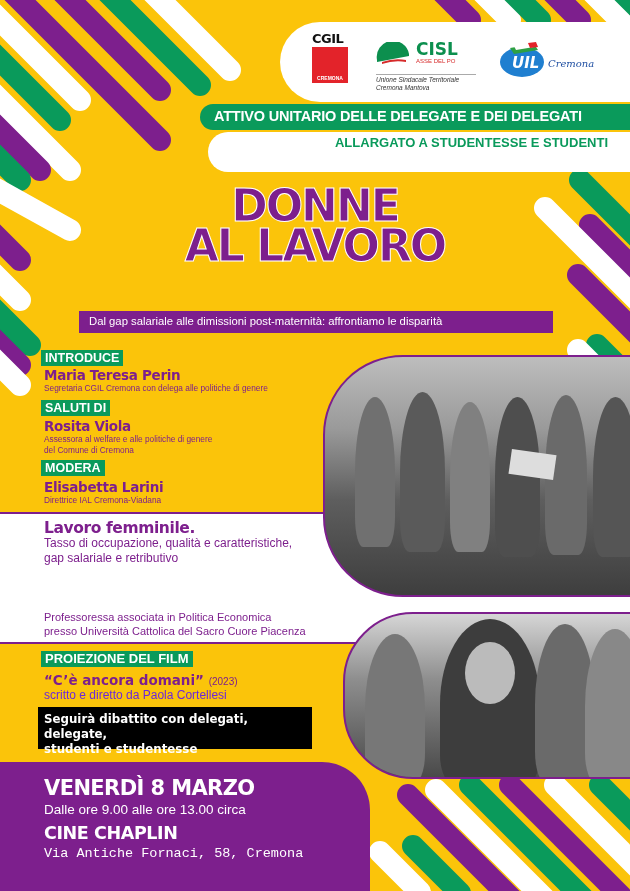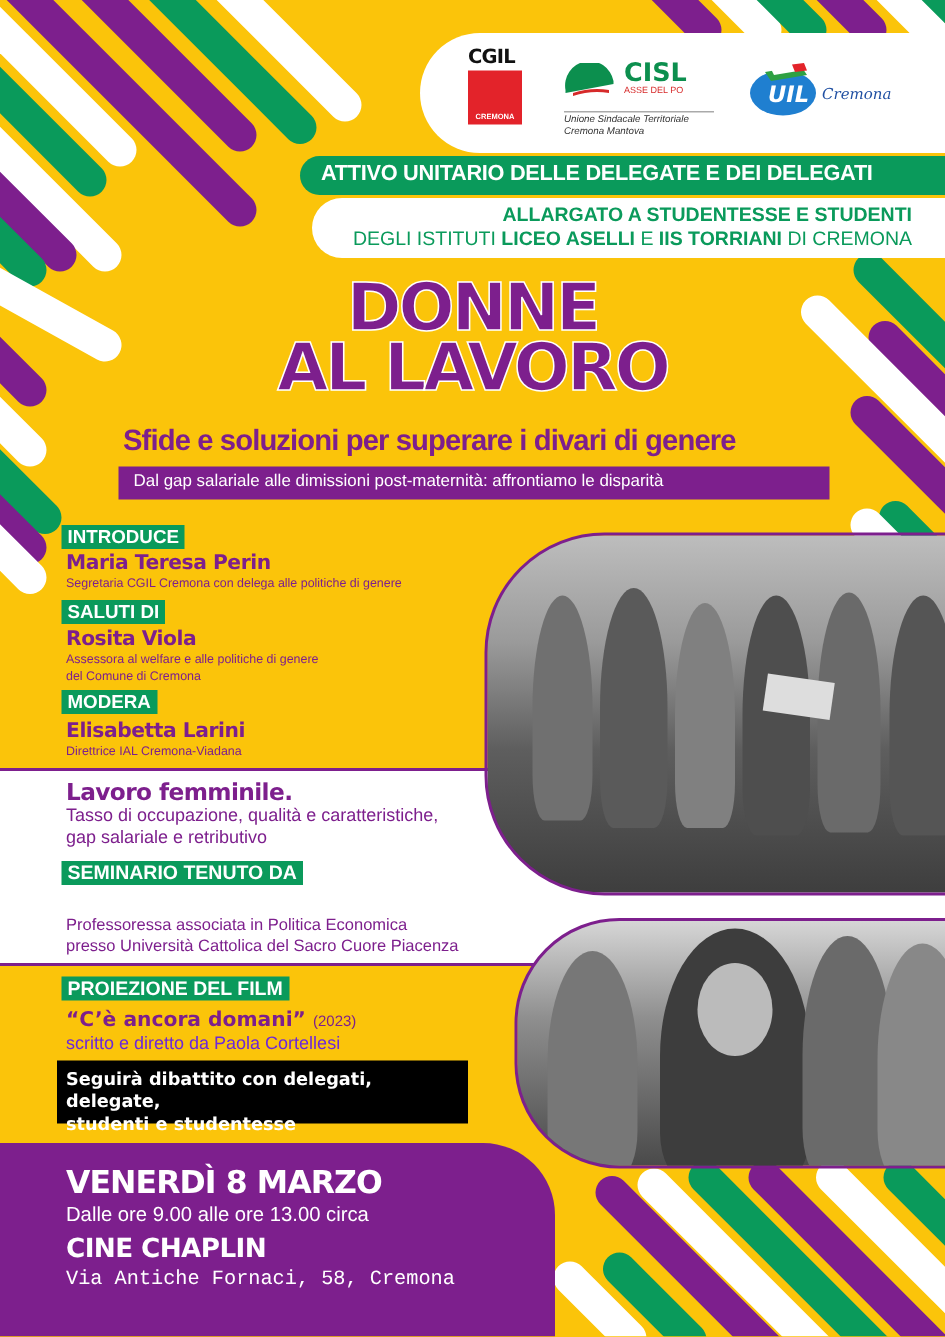--- a/index.html
+++ b/index.html
@@ -137,28 +137,26 @@
     </svg>
     <span class="uil-word" style="color:#fff;">UIL</span>
     <span class="uil-city">Cremona</span>
   </div>
 
   <div class="green-bar">
     <span>ATTIVO UNITARIO DELLE DELEGATE E DEI DELEGATI</span>
   </div>
   <div class="white-bar">
     <div class="wb-line1">ALLARGATO A STUDENTESSE E STUDENTI</div>
-    <div class="wb-line2"><span>DEGLI ISTITUTI </span><b>LICEO ASELLI</b><span> E </span><b>IIS TORRIANI</b><span> DI CREMONA</span></div>
   </div>
 
   <div class="title">
     <div>DONNE</div>
     <div>AL LAVORO</div>
   </div>
-  <div class="subtitle">Sfide e soluzioni per superare i divari di genere</div>
   <div class="purple-band">
     <span>Dal gap salariale alle dimissioni post-maternità: affrontiamo le disparità</span>
   </div>
 
   <div class="tag" style="top:350px;">INTRODUCE</div>
   <div class="name" style="top:367px;">Maria Teresa Perin</div>
   <div class="role" style="top:383px;">Segretaria CGIL Cremona con delega alle politiche di genere</div>
 
   <div class="tag" style="top:400px;">SALUTI DI</div>
   <div class="name" style="top:418px;">Rosita Viola</div>
@@ -168,21 +166,20 @@
   <div class="tag" style="top:460px;">MODERA</div>
   <div class="name" style="top:479px;">Elisabetta Larini</div>
   <div class="role" style="top:495px;">Direttrice IAL Cremona-Viadana</div>
 
   <div class="white-section"></div>
   <div class="lavoro">Lavoro femminile.</div>
   <div class="lavoro-desc">
     <div>Tasso di occupazione, qualità e caratteristiche,</div>
     <div>gap salariale e retributivo</div>
   </div>
-  <div class="tag" style="top:574px;font-size:13px;">SEMINARIO TENUTO DA</div>
   <div class="prof-desc">
     <div>Professoressa associata in Politica Economica</div>
     <div>presso Università Cattolica del Sacro Cuore Piacenza</div>
   </div>
 
   <div class="tag" style="top:651px;font-size:13px;">PROIEZIONE DEL FILM</div>
   <div class="film-title"><span>“C’è ancora domani”</span> <small>(2023)</small></div>
   <div class="film-desc">scritto e diretto da Paola Cortellesi</div>
   <div class="dibattito">
     <div>Seguirà dibattito con delegati, delegate,</div>

